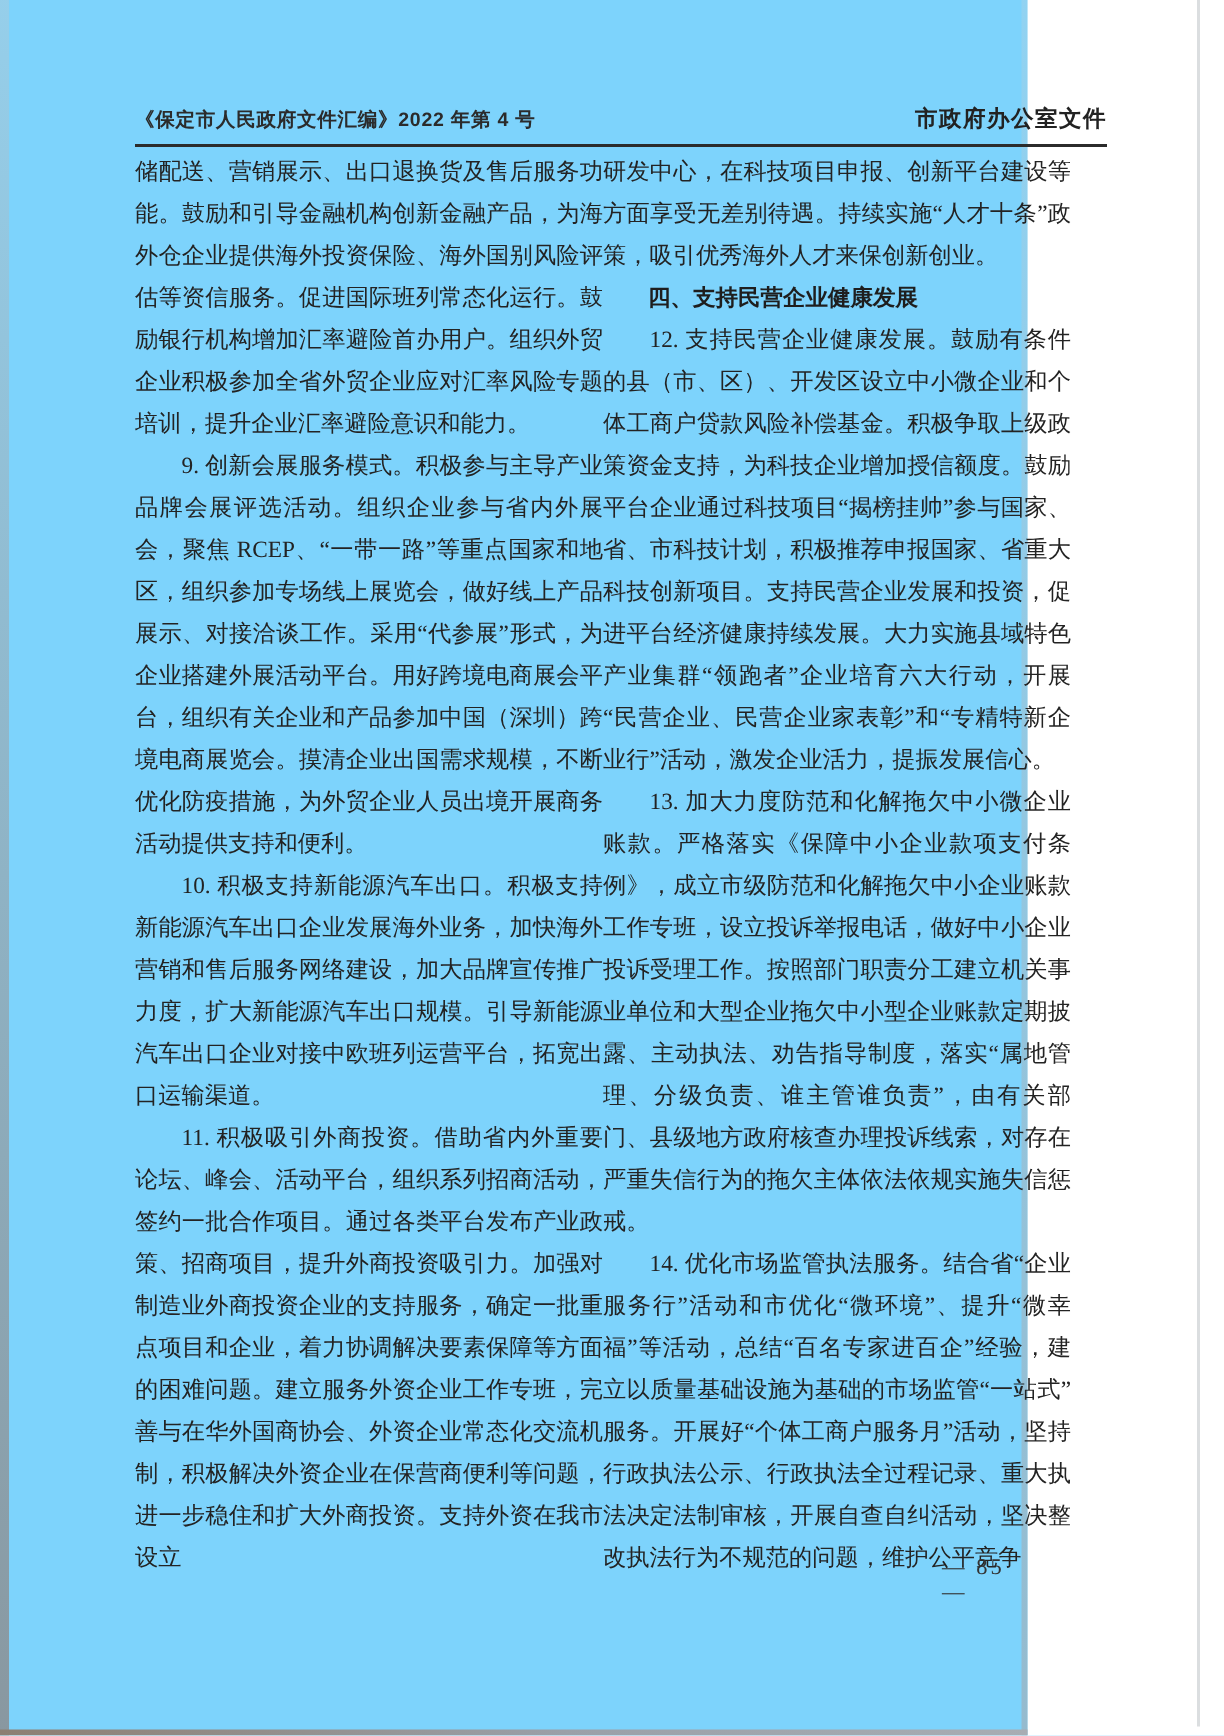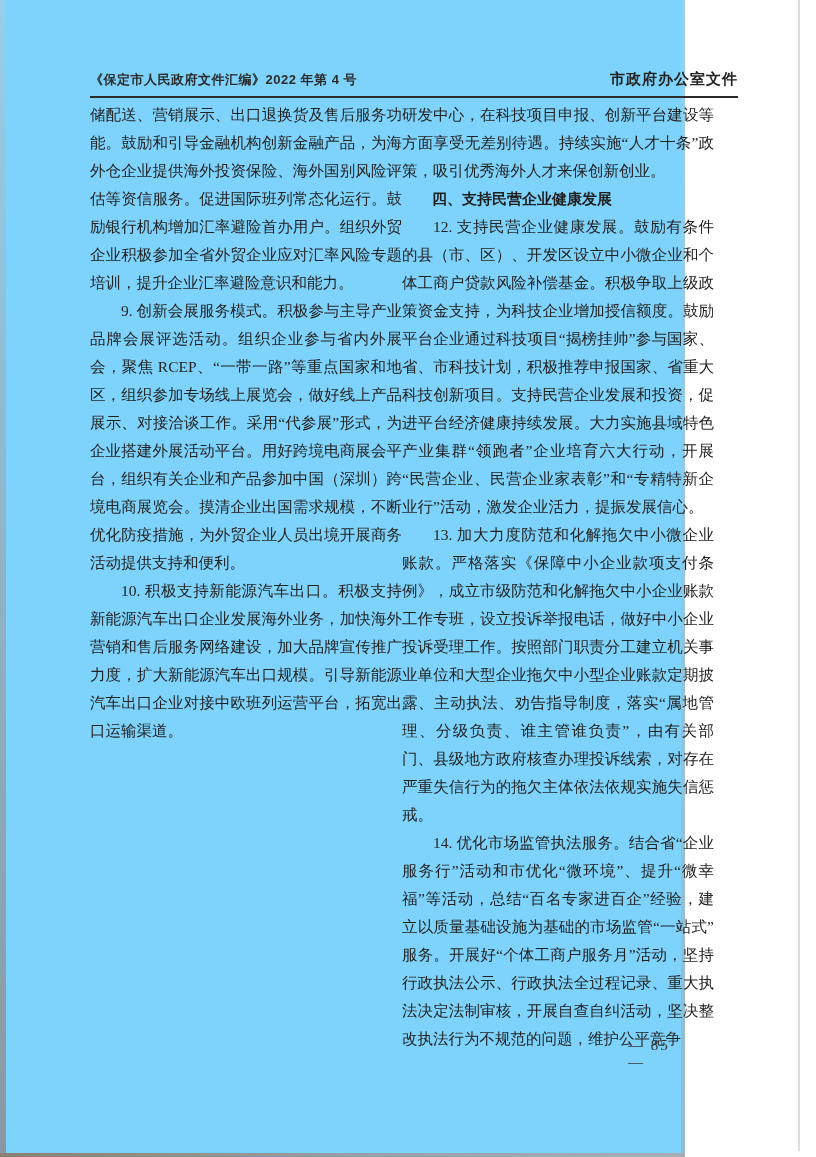--- a/index.html
+++ b/index.html
@@ -123,20 +123,21 @@
   <div class="header">
     <span class="header-left">《保定市人民政府文件汇编》2022 年第 4 号</span>
     <span class="header-right">市政府办公室文件</span>
   </div>
 
   <div class="columns">
     <div class="col">
       <p class="cont">储配送、营销展示、出口退换货及售后服务功能。鼓励和引导金融机构创新金融产品，为海外仓企业提供海外投资保险、海外国别风险评估等资信服务。促进国际班列常态化运行。鼓励银行机构增加汇率避险首办用户。组织外贸企业积极参加全省外贸企业应对汇率风险专题培训，提升企业汇率避险意识和能力。</p>
       <p class="indent">9. 创新会展服务模式。积极参与主导产业品牌会展评选活动。组织企业参与省内外展会，聚焦 RCEP、“一带一路”等重点国家和地区，组织参加专场线上展览会，做好线上产品展示、对接洽谈工作。采用“代参展”形式，为企业搭建外展活动平台。用好跨境电商展会平台，组织有关企业和产品参加中国（深圳）跨境电商展览会。摸清企业出国需求规模，不断优化防疫措施，为外贸企业人员出境开展商务活动提供支持和便利。</p>
       <p class="indent">10. 积极支持新能源汽车出口。积极支持新能源汽车出口企业发展海外业务，加快海外营销和售后服务网络建设，加大品牌宣传推广力度，扩大新能源汽车出口规模。引导新能源汽车出口企业对接中欧班列运营平台，拓宽出口运输渠道。</p>
+      <p class="indent">11. 积极吸引外商投资。借助省内外重要论坛、峰会、活动平台，组织系列招商活动，签约一批合作项目。通过各类平台发布产业政策、招商项目，提升外商投资吸引力。加强对制造业外商投资企业的支持服务，确定一批重点项目和企业，着力协调解决要素保障等方面的困难问题。建立服务外资企业工作专班，完善与在华外国商协会、外资企业常态化交流机制，积极解决外资企业在保营商便利等问题，进一步稳住和扩大外商投资。支持外资在我市设立</p>
     </div>
 
     <div class="col">
       <p class="cont">研发中心，在科技项目申报、创新平台建设等方面享受无差别待遇。持续实施“人才十条”政策，吸引优秀海外人才来保创新创业。</p>
       <p class="heading">四、支持民营企业健康发展</p>
       <p class="indent">12. 支持民营企业健康发展。鼓励有条件的县（市、区）、开发区设立中小微企业和个体工商户贷款风险补偿基金。积极争取上级政策资金支持，为科技企业增加授信额度。鼓励平台企业通过科技项目“揭榜挂帅”参与国家、省、市科技计划，积极推荐申报国家、省重大科技创新项目。支持民营企业发展和投资，促进平台经济健康持续发展。大力实施县域特色产业集群“领跑者”企业培育六大行动，开展“民营企业、民营企业家表彰”和“专精特新企业行”活动，激发企业活力，提振发展信心。</p>
       <p class="indent">13. 加大力度防范和化解拖欠中小微企业账款。严格落实《保障中小企业款项支付条例》，成立市级防范和化解拖欠中小企业账款工作专班，设立投诉举报电话，做好中小企业投诉受理工作。按照部门职责分工建立机关事业单位和大型企业拖欠中小型企业账款定期披露、主动执法、劝告指导制度，落实“属地管理、分级负责、谁主管谁负责”，由有关部门、县级地方政府核查办理投诉线索，对存在严重失信行为的拖欠主体依法依规实施失信惩戒。</p>
       <p class="indent">14. 优化市场监管执法服务。结合省“企业服务行”活动和市优化“微环境”、提升“微幸福”等活动，总结“百名专家进百企”经验，建立以质量基础设施为基础的市场监管“一站式”服务。开展好“个体工商户服务月”活动，坚持行政执法公示、行政执法全过程记录、重大执法决定法制审核，开展自查自纠活动，坚决整改执法行为不规范的问题，维护公平竞争</p>
     </div>
   </div>

